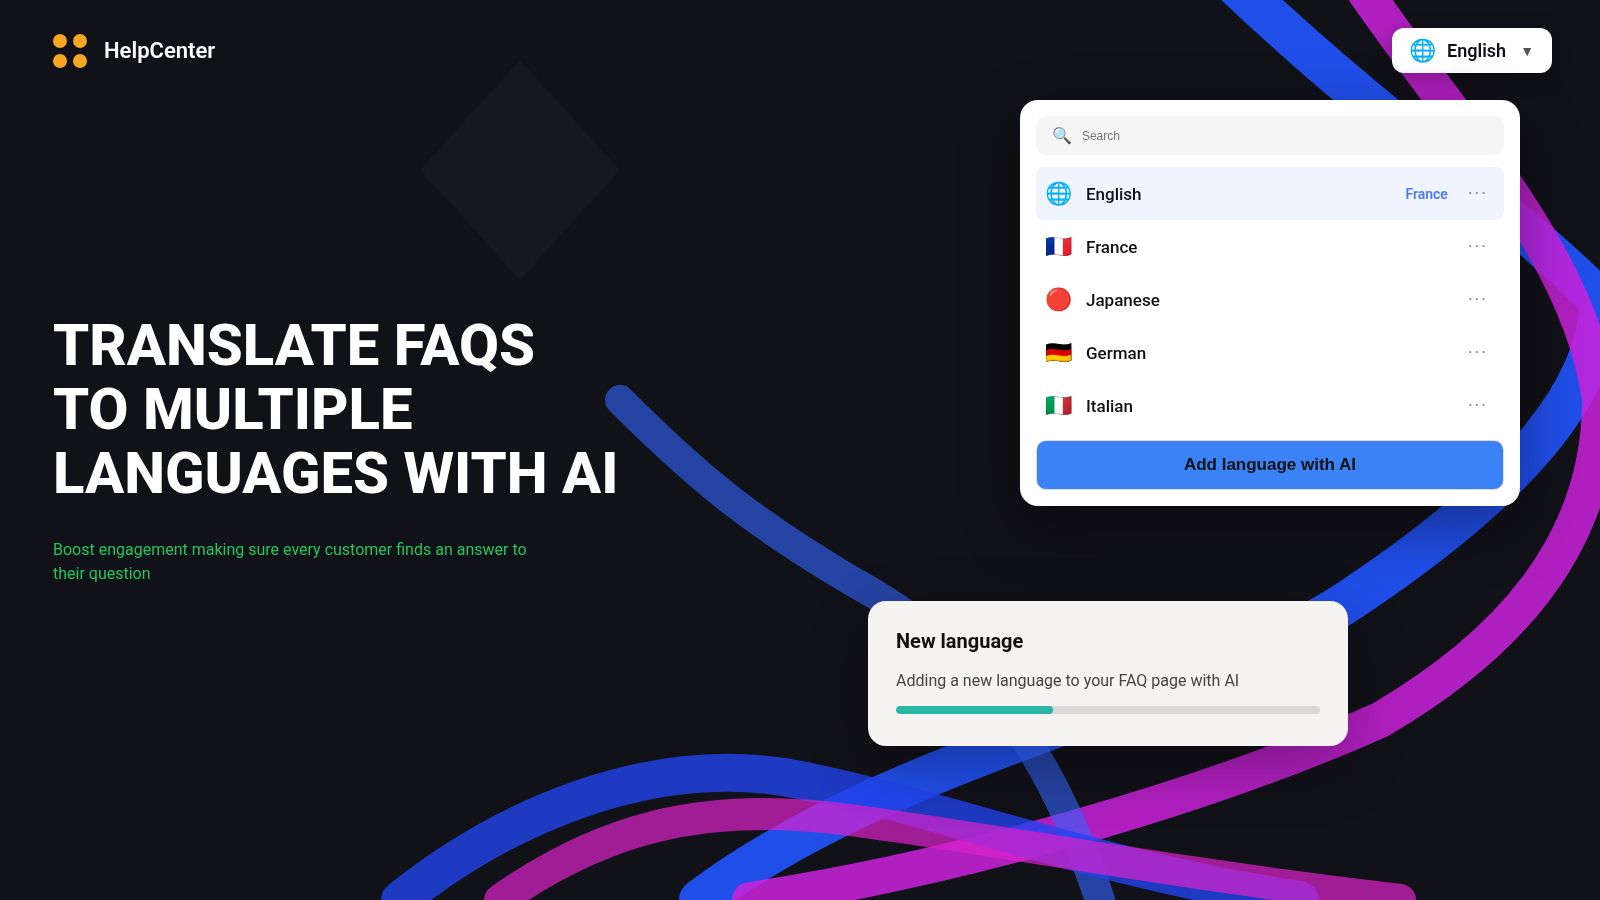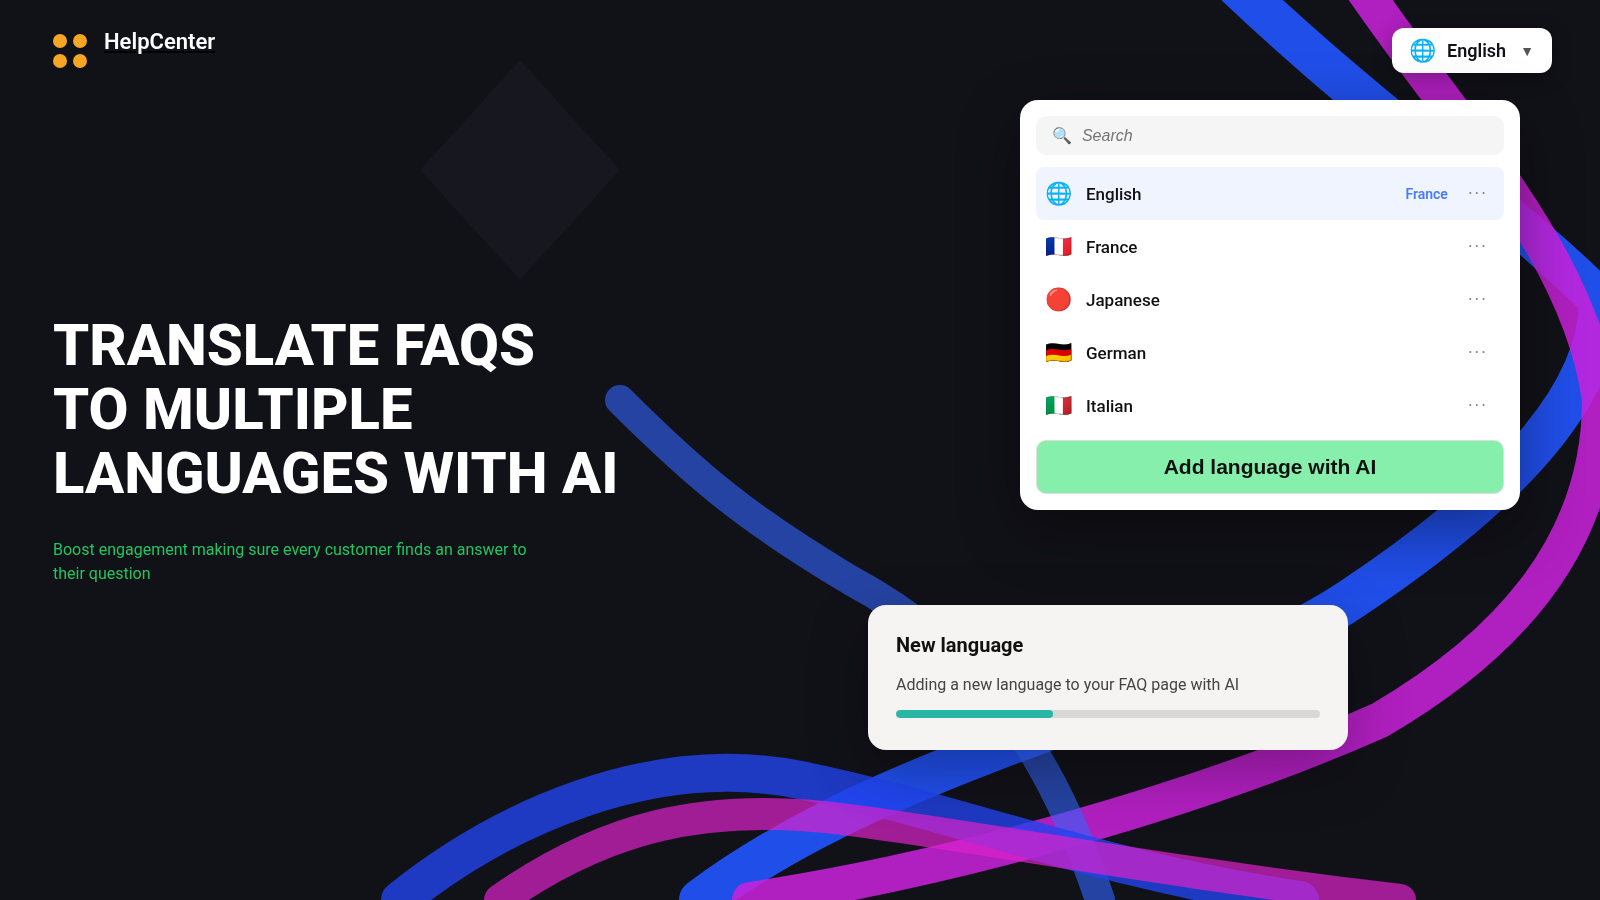--- a/index.html
+++ b/index.html
@@ -19,23 +19,22 @@
       top: 0; left: 0; right: 0;
       display: flex;
       align-items: center;
       justify-content: space-between;
       padding: 28px 48px;
       z-index: 10;
     }
 
     .logo {
       display: flex;
-      align-items: flex-start;
+      align-items: center;
       gap: 12px;
-      text-decoration: underline;
     }
 
     .logo-icon {
       width: 44px;
       height: 44px;
     }
 
     .logo-text {
       color: #ffffff;
       font-size: 22px;
@@ -128,25 +127,24 @@
     }
 
     .search-box .search-icon {
       color: #999;
       font-size: 16px;
     }
 
     .search-box input {
       border: none;
       background: transparent;
-      font-size: 16px;
+      font-size: 12px;
       color: #6d28d9;
       outline: none;
       width: 100%;
-      font-style: italic;
     }
 
     .language-list {
       list-style: none;
     }
 
     .language-item {
       display: flex;
       align-items: center;
       padding: 12px 8px;
@@ -185,24 +183,24 @@
       font-size: 18px;
       letter-spacing: 2px;
       cursor: pointer;
       padding: 4px 8px;
     }
 
     .add-lang-btn {
       width: 100%;
       margin-top: 8px;
       padding: 14px;
-      background: #86efac;
+      background: #3b82f6;
       border: 1.5px solid #ddd;
       border-radius: 10px;
-      font-size: 21px;
+      font-size: 17px;
       font-weight: 600;
       color: #111;
       cursor: pointer;
       text-align: center;
     }
 
     
     .progress-card {
       position: absolute;
       bottom: -240px;

